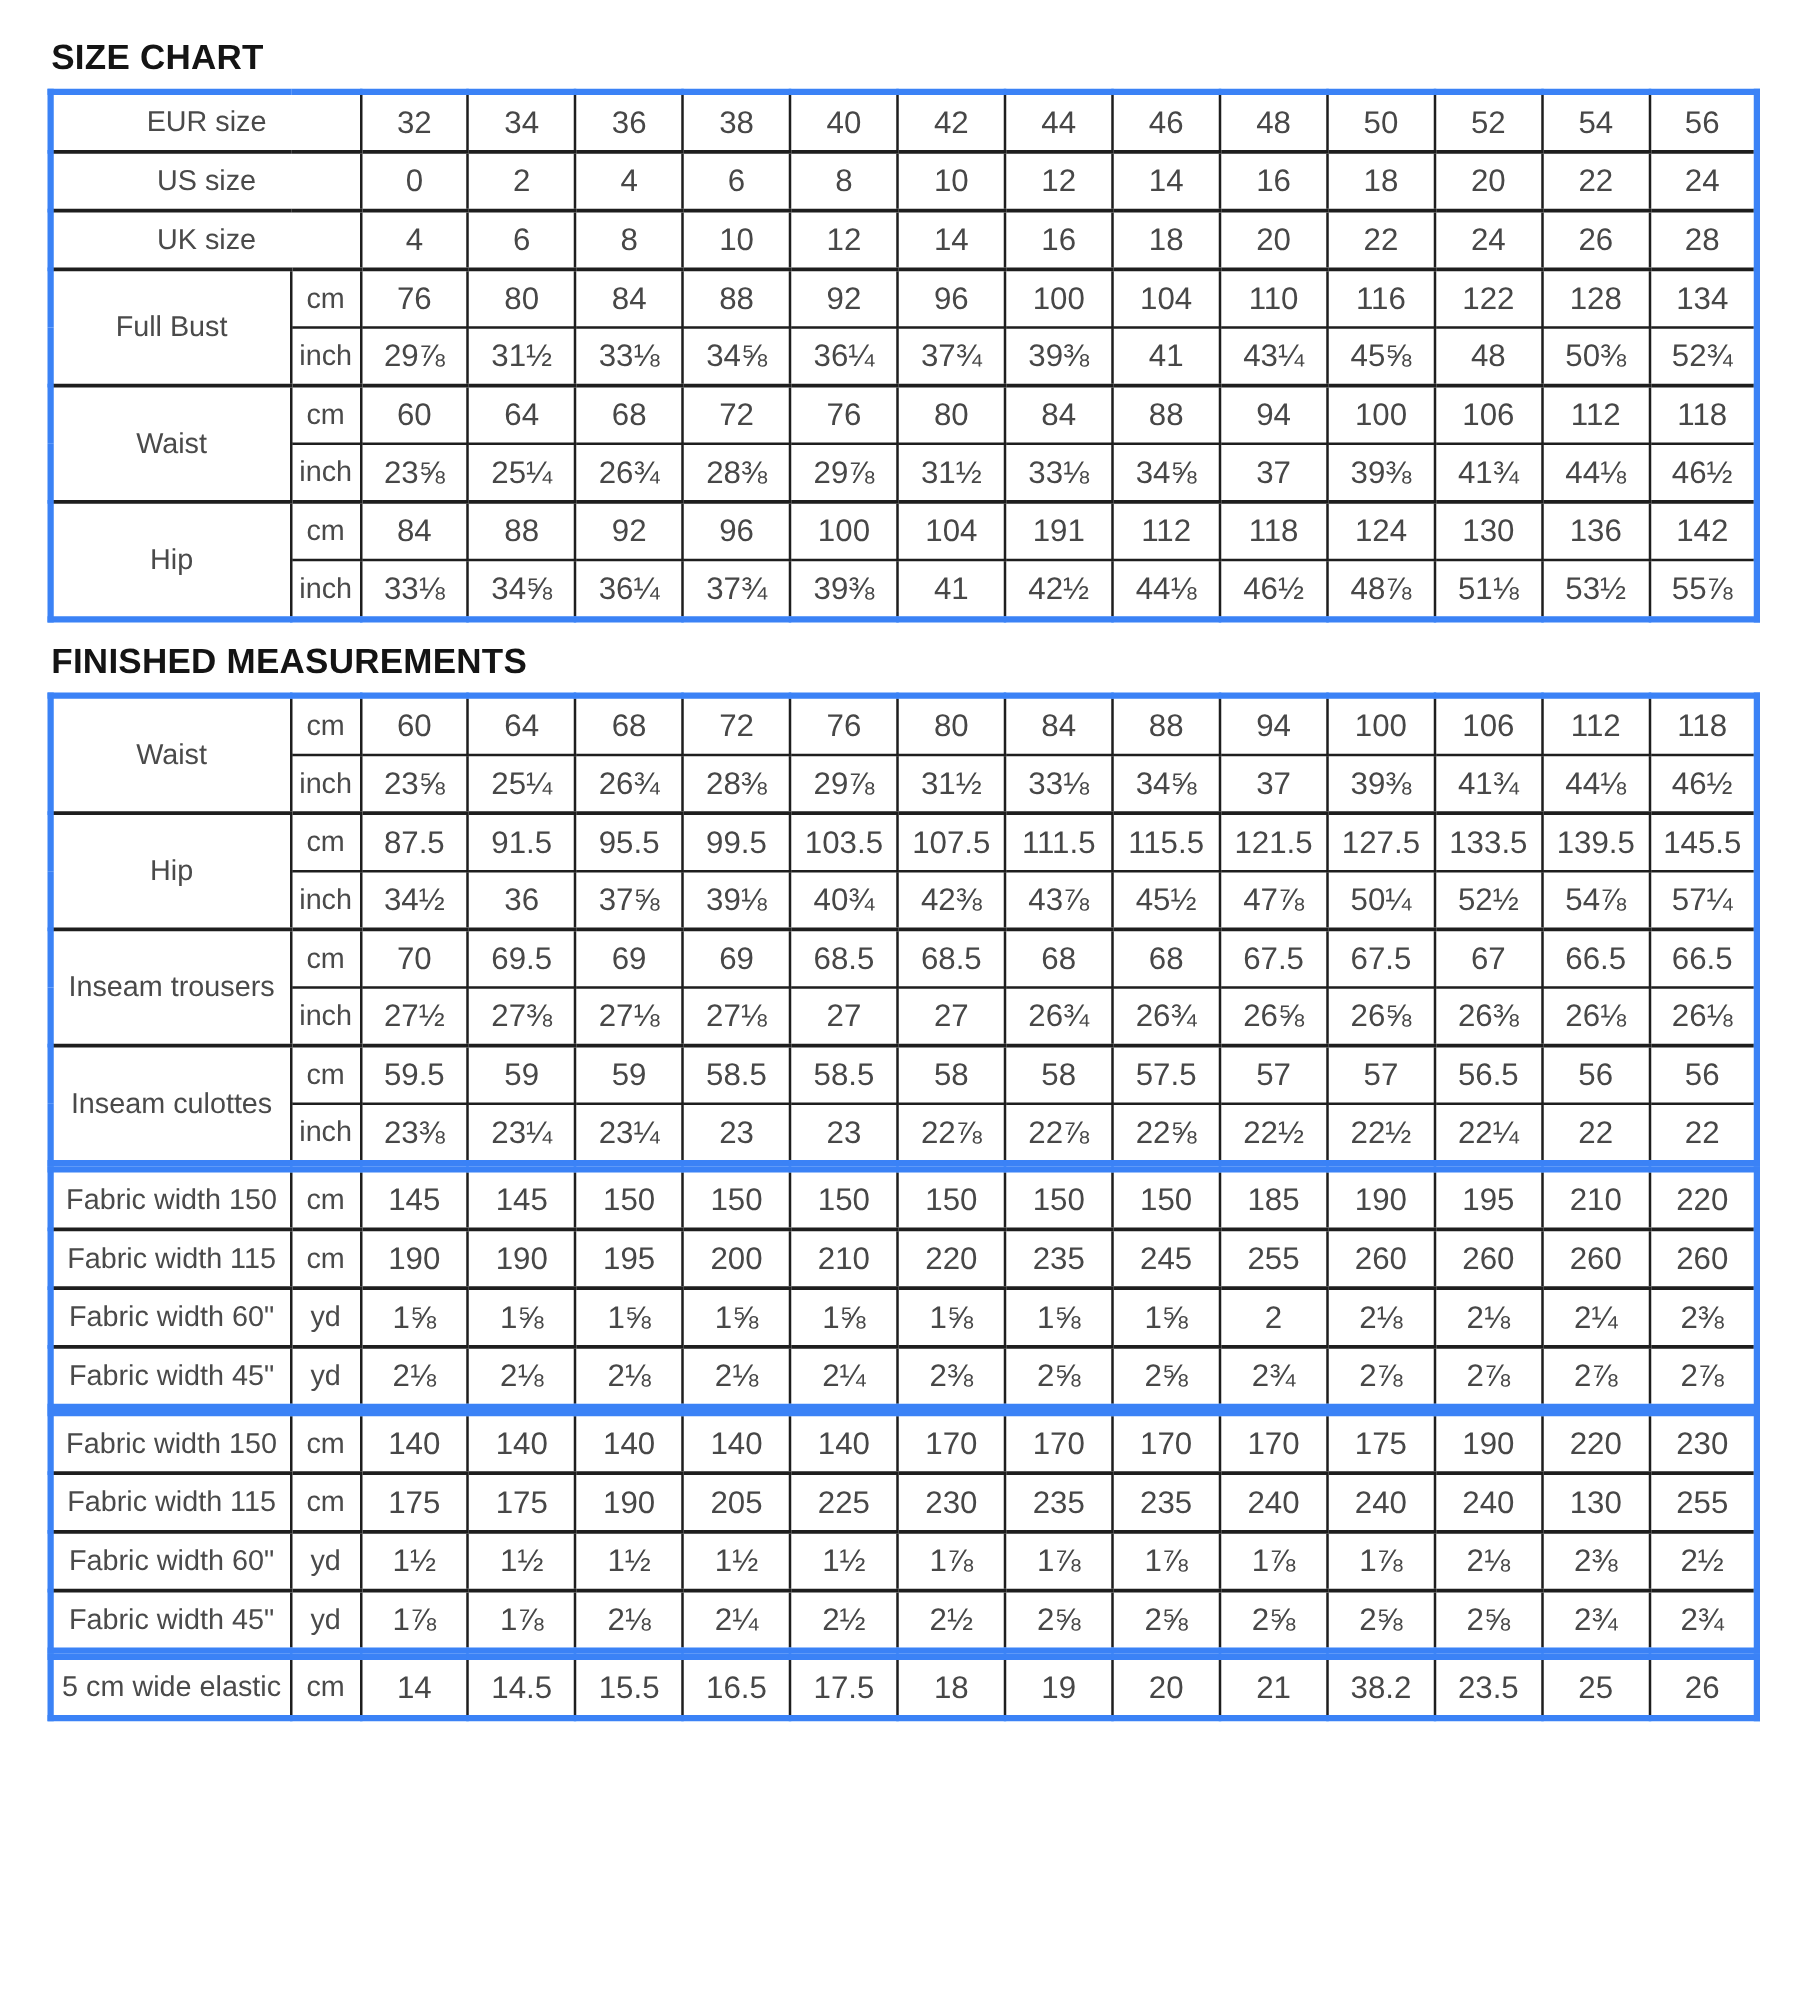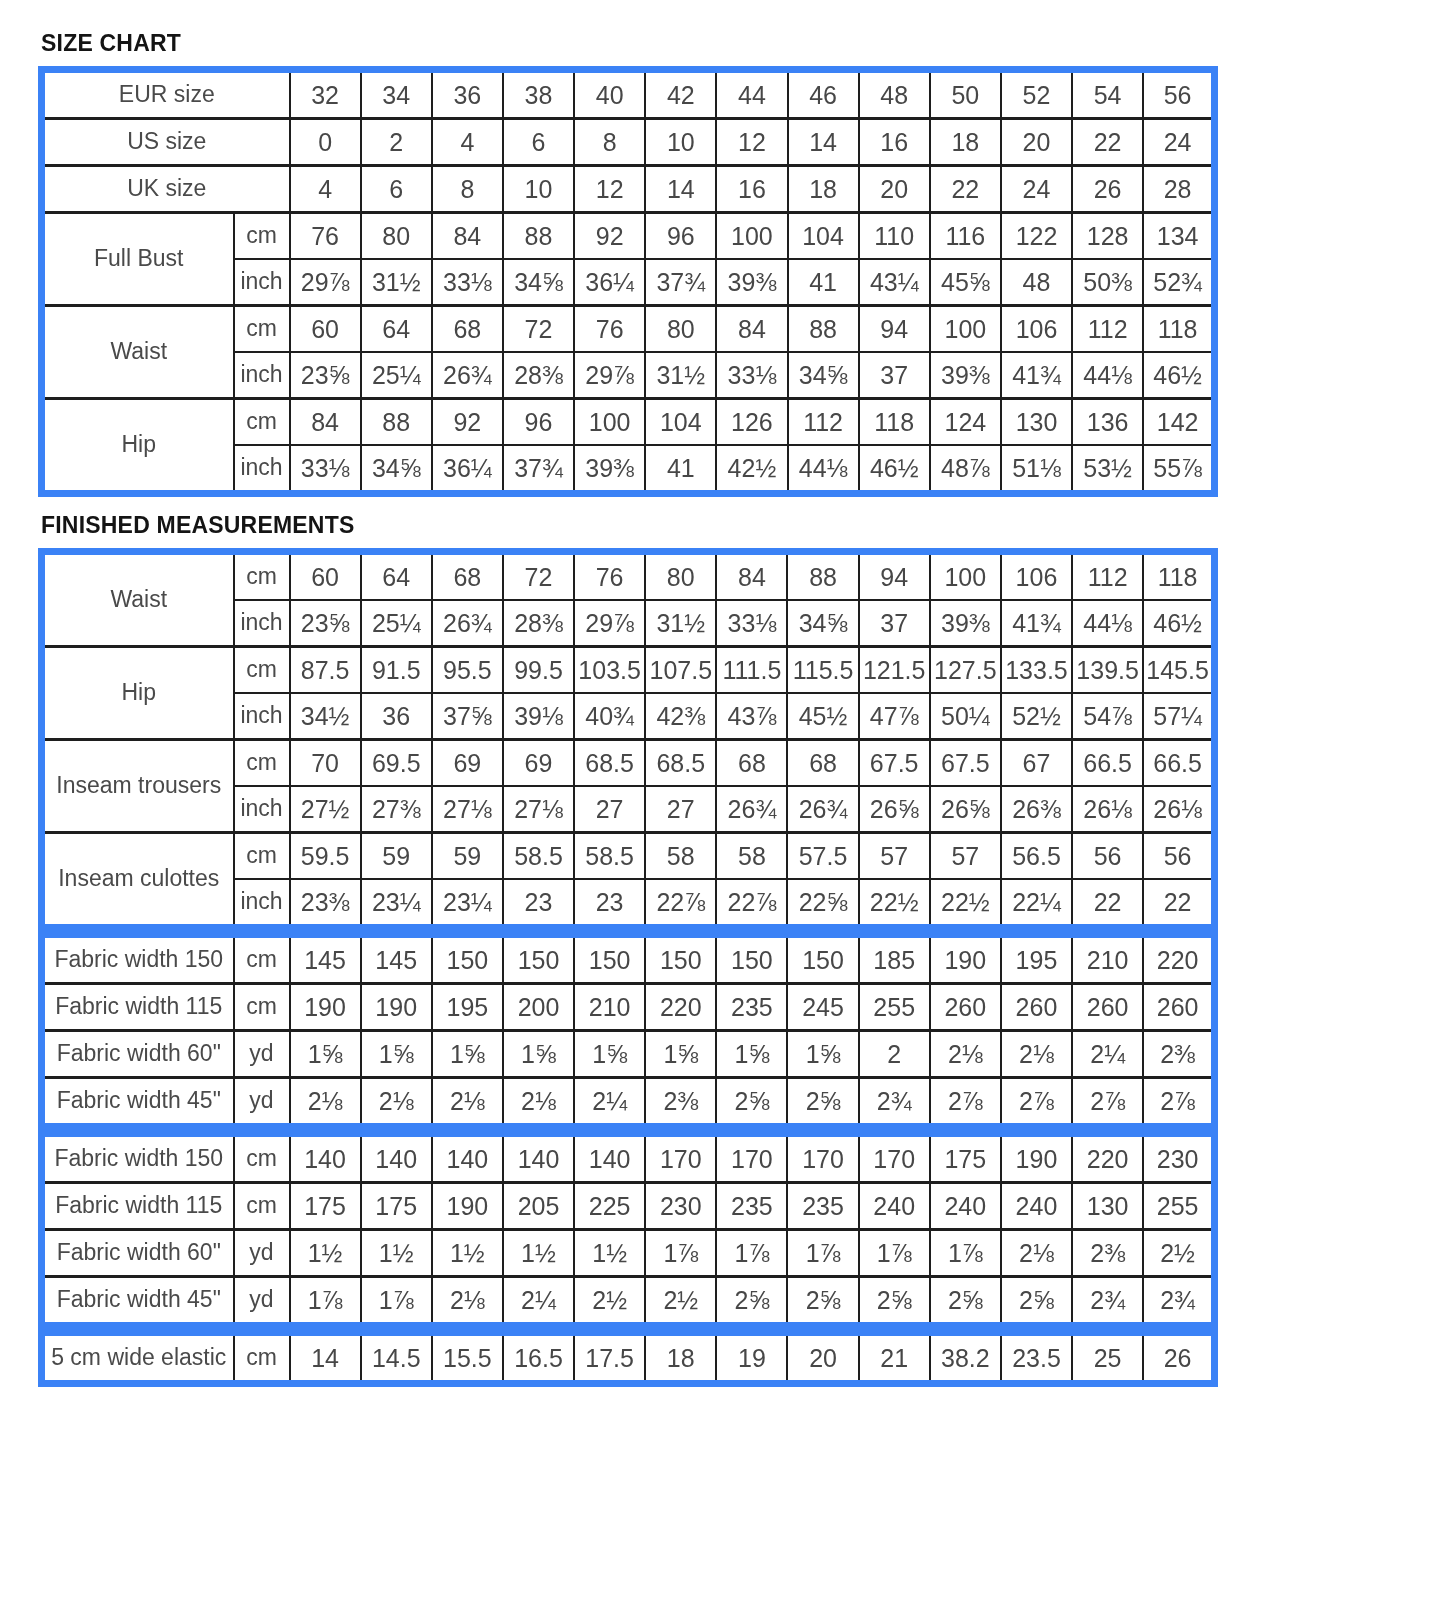--- a/index.html
+++ b/index.html
@@ -10,31 +10,31 @@
     height: 1603px;
     overflow: hidden;
     font-family: "Liberation Sans", "DejaVu Sans", sans-serif;
   }
   #doc {
     padding: 30px 37px 0 38px;
     box-sizing: border-box;
   }
   .section-heading {
     font-weight: bold;
-    font-size: 23px;
+    font-size: 28px;
     letter-spacing: 0.2px;
     color: #141414;
     margin: 15px 0 9px 3px;
   }
   .section-heading:first-child { margin-top: 0; }
   table.chart-table {
     border-collapse: collapse;
     table-layout: fixed;
-    width: 1180px;
-    border: 7px solid #3b82f6;
+    width: 1370px;
+    border: 5px solid #3b82f6;
   }
   table.chart-table td {
     border: 2px solid #1e1e1e;
     height: 44px;
     padding: 0 2px;
     text-align: center;
     vertical-align: middle;
     color: #474747;
     font-size: 25px;
     line-height: 1.04;
@@ -185,21 +185,21 @@
           </tr>
           <tr class="group-start">
             <td class="label" rowspan="2">Hip</td>
             <td class="unit">cm</td>
             <td>84</td>
             <td>88</td>
             <td>92</td>
             <td>96</td>
             <td>100</td>
             <td>104</td>
-            <td>126</td>
+            <td>191</td>
             <td>112</td>
             <td>118</td>
             <td>124</td>
             <td>130</td>
             <td>136</td>
             <td>142</td>
           </tr>
           <tr class="sub-row">
             <td class="unit">inch</td>
             <td>33⅛</td>

